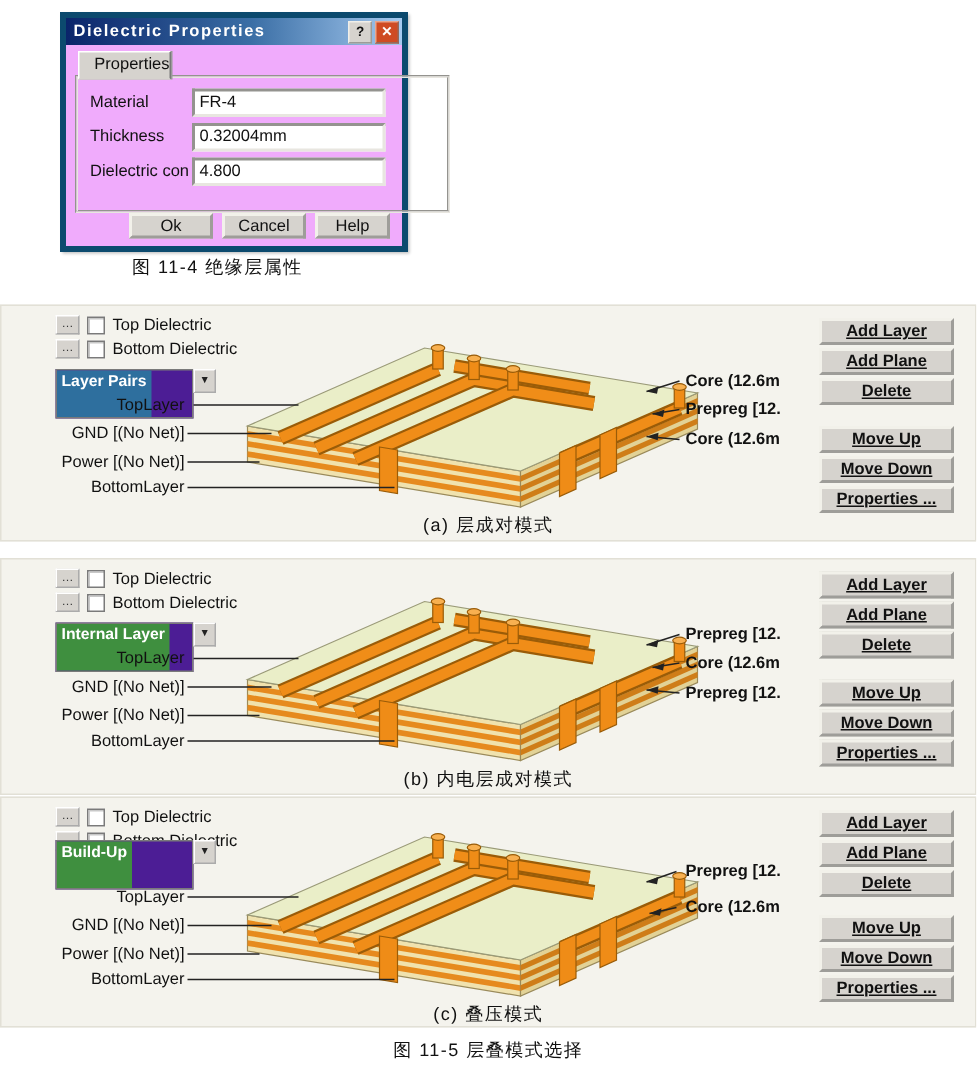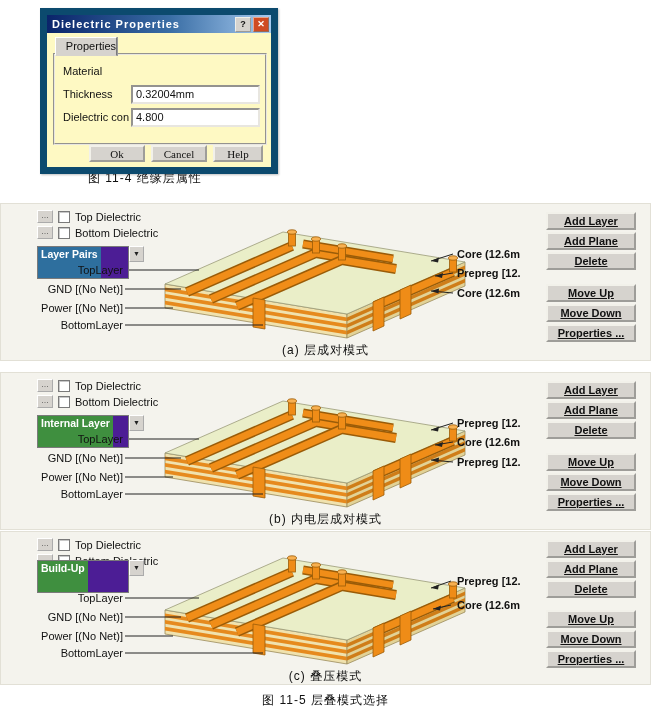--- a/index.html
+++ b/index.html
@@ -1,37 +1,37 @@
 <!DOCTYPE html>
 <html><head>
 <meta charset="utf-8">
 <style>
   html,body{margin:0;padding:0;background:#fff;}
   #page{position:relative;width:651px;height:713px;background:#fff;overflow:hidden;
         font-family:"Liberation Sans",sans-serif;color:#111;}
 
   
-  #dlg{position:absolute;left:40px;top:8px;width:224px;height:152px;border:7px solid #0c4a6e;
-       background:#fef9c3;z-index:4;box-shadow:1px 1px 2px rgba(0,0,0,.25);}
+  #dlg{position:absolute;left:40px;top:8px;width:224px;height:152px;border:4px solid #0c4a6e;
+       background:#f0abfc;z-index:4;box-shadow:1px 1px 2px rgba(0,0,0,.25);}
   .dlg-titlebar{position:absolute;left:0;top:0;width:100%;height:18px;display:flex;align-items:center;
        background:linear-gradient(90deg,#0a246a,#3a6ea5 55%,#a6caf0);padding:0;}
   .dlg-title{flex:1;color:#fff;font-size:11px;font-weight:bold;letter-spacing:1px;padding-left:5px;
        white-space:nowrap;overflow:hidden;}
   .tb-btn{width:14px;height:13px;margin-right:2px;font-size:9px;line-height:12px;text-align:center;
        border:1px outset #f0efe9;background:#d6d3ce;font-weight:bold;}
   .tb-close{background:#cf4b23;color:#fff;border:1px outset #e9a58c;}
   .dlg-tab{position:absolute;left:8px;top:22px;width:60px;height:17px;background:#d6d3ce;
        border:1px solid;border-color:#fff #7a7a7a #d6d3ce #fff;font-size:11px;text-align:right;
        line-height:16px;z-index:2;box-shadow:1px 0 0 #9a9a9a;}
-  .dlg-frame{position:absolute;left:6px;top:38px;width:210px;height:88px;border:2px groove #e8e6e0;}
+  .dlg-frame{position:absolute;left:6px;top:38px;width:210px;height:88px;border:2px groove #e8e6e0;padding-left:36px;}
   .fld-label{position:absolute;left:8px;font-size:11px;}
   .fld-input{position:absolute;left:76px;width:122px;height:15px;background:#fff;
        border:2px inset #e8e6e0;font-size:11px;line-height:14px;padding-left:3px;white-space:nowrap;}
   .dlg-btn{position:absolute;top:130px;height:17px;background:#d6d3ce;border:2px outset #f2f1ea;
-       font-size:11px;text-align:center;line-height:13px;font-family:Liberation Serif, serif;color:#111;}
+       font-size:11px;text-align:center;line-height:13px;font-family:Liberation Sans, sans-serif;color:#111;}
 
   .fig-caption{position:absolute;font-size:12px;color:#111;letter-spacing:1px;}
 
   
   .panel{position:absolute;left:0;width:649px;height:156px;background:#f4f3ed;border:1px solid #e2e0d6;}
   .psvg{position:absolute;left:0;top:0;}
   .cbrow{position:absolute;left:36px;height:13px;display:flex;align-items:center;gap:5px;z-index:2;}
   .mini-icon{width:14px;height:11px;background:#d6d3ce;border:1px outset #fff;font-size:8px;
        line-height:9px;text-align:center;color:#333;overflow:hidden;}
   .checkbox{width:10px;height:10px;background:#fff;border:1px solid #7a7a7a;
@@ -69,20 +69,21 @@
 
   <div id="dlg">
     <div class="dlg-titlebar">
       <span class="dlg-title">Dielectric Properties</span>
       <span class="tb-btn">?</span>
       <span class="tb-btn tb-close">✕</span>
     </div>
     <div class="dlg-tab">Properties</div>
     <div class="dlg-frame">
       <span class="fld-label" style="top:10px">Material</span>
+      <span class="fld-input" style="top:7px">FR-4</span>
       <span class="fld-label" style="top:33px">Thickness</span>
       <span class="fld-input" style="top:30px">0.32004mm</span>
       <span class="fld-label" style="top:56px">Dielectric con</span>
       <span class="fld-input" style="top:53px">4.800</span>
     </div>
     <button class="dlg-btn" style="left:42px;width:56px">Ok</button>
     <button class="dlg-btn" style="left:104px;width:56px">Cancel</button>
     <button class="dlg-btn" style="left:166px;width:50px">Help</button>
   </div>
 

